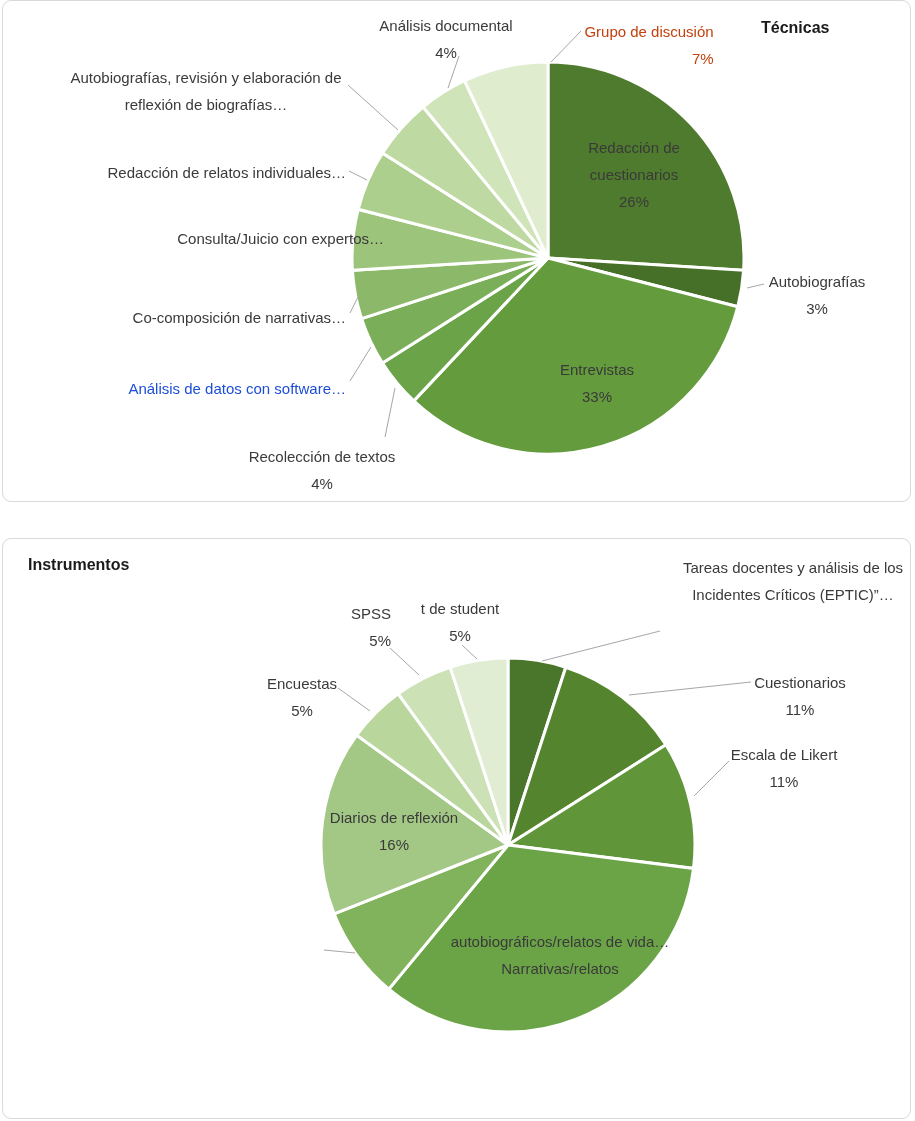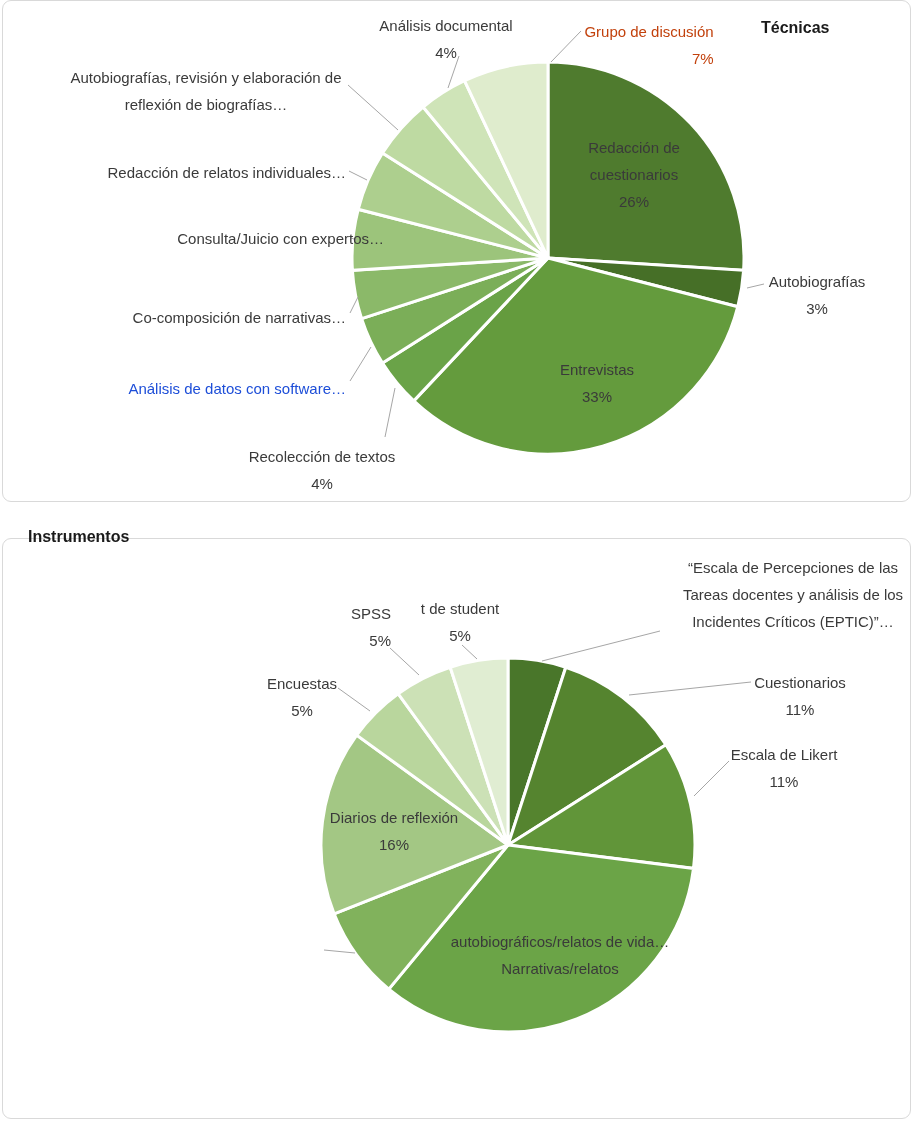--- a/index.html
+++ b/index.html
@@ -4,21 +4,21 @@
 <style>
   html,body{margin:0;padding:0;background:#ffffff;}
   #root{position:relative;width:915px;height:1121px;background:#ffffff;
         font-family:"Liberation Sans",sans-serif;overflow:hidden;}
   .panel{position:absolute;background:#ffffff;border:1px solid #d9d9d9;border-radius:9px;box-sizing:border-box;}
   .p0{left:2px;top:0px;width:909px;height:502px;}
   .p1{left:2px;top:538px;width:909px;height:581px;}
   #pie-layer{position:absolute;left:0;top:0;z-index:1;}
   .title{position:absolute;z-index:2;font-size:16px;font-weight:bold;color:#1a1a1a;white-space:nowrap;text-align:center;}
   .t0{left:761px;top:19px;}
-  .t1{left:28px;top:528px;}
+  .t1{left:28px;top:556px;}
   #labels{position:absolute;left:0;top:0;width:915px;height:1121px;z-index:2;}
   .lbl{position:absolute;font-size:15px;line-height:27px;color:#3a3a3a;white-space:nowrap;}
   .lbl.center{transform:translateX(-50%);text-align:center;}
   .lbl.right{transform:translateX(-100%);text-align:right;}
 </style>
 </head>
 <body>
 
 <div id="root">
   <div class="panel p0"></div>
@@ -99,21 +99,20 @@
       </div>
       <div class="lbl center" style="left: 446px; top: 12px; color: rgb(58, 58, 58);">
         <div>Análisis documental</div>
         <div>4%</div>
       </div>
       <div class="lbl center" style="left: 649px; top: 18px; color: #c2410c; text-align: right;">
         <div>Grupo de discusión</div>
         <div>7%</div>
       </div>
       <div class="lbl center" style="left: 793px; top: 554px; color: rgb(58, 58, 58);">
-        <div>“Escala de Percepciones de las</div>
         <div>Tareas docentes y análisis de los</div>
         <div>Incidentes Críticos (EPTIC)”…</div>
       </div>
       <div class="lbl center" style="left: 800px; top: 669px; color: rgb(58, 58, 58);">
         <div>Cuestionarios</div>
         <div>11%</div>
       </div>
       <div class="lbl center" style="left: 784px; top: 741px; color: rgb(58, 58, 58);">
         <div>Escala de Likert</div>
         <div>11%</div>

